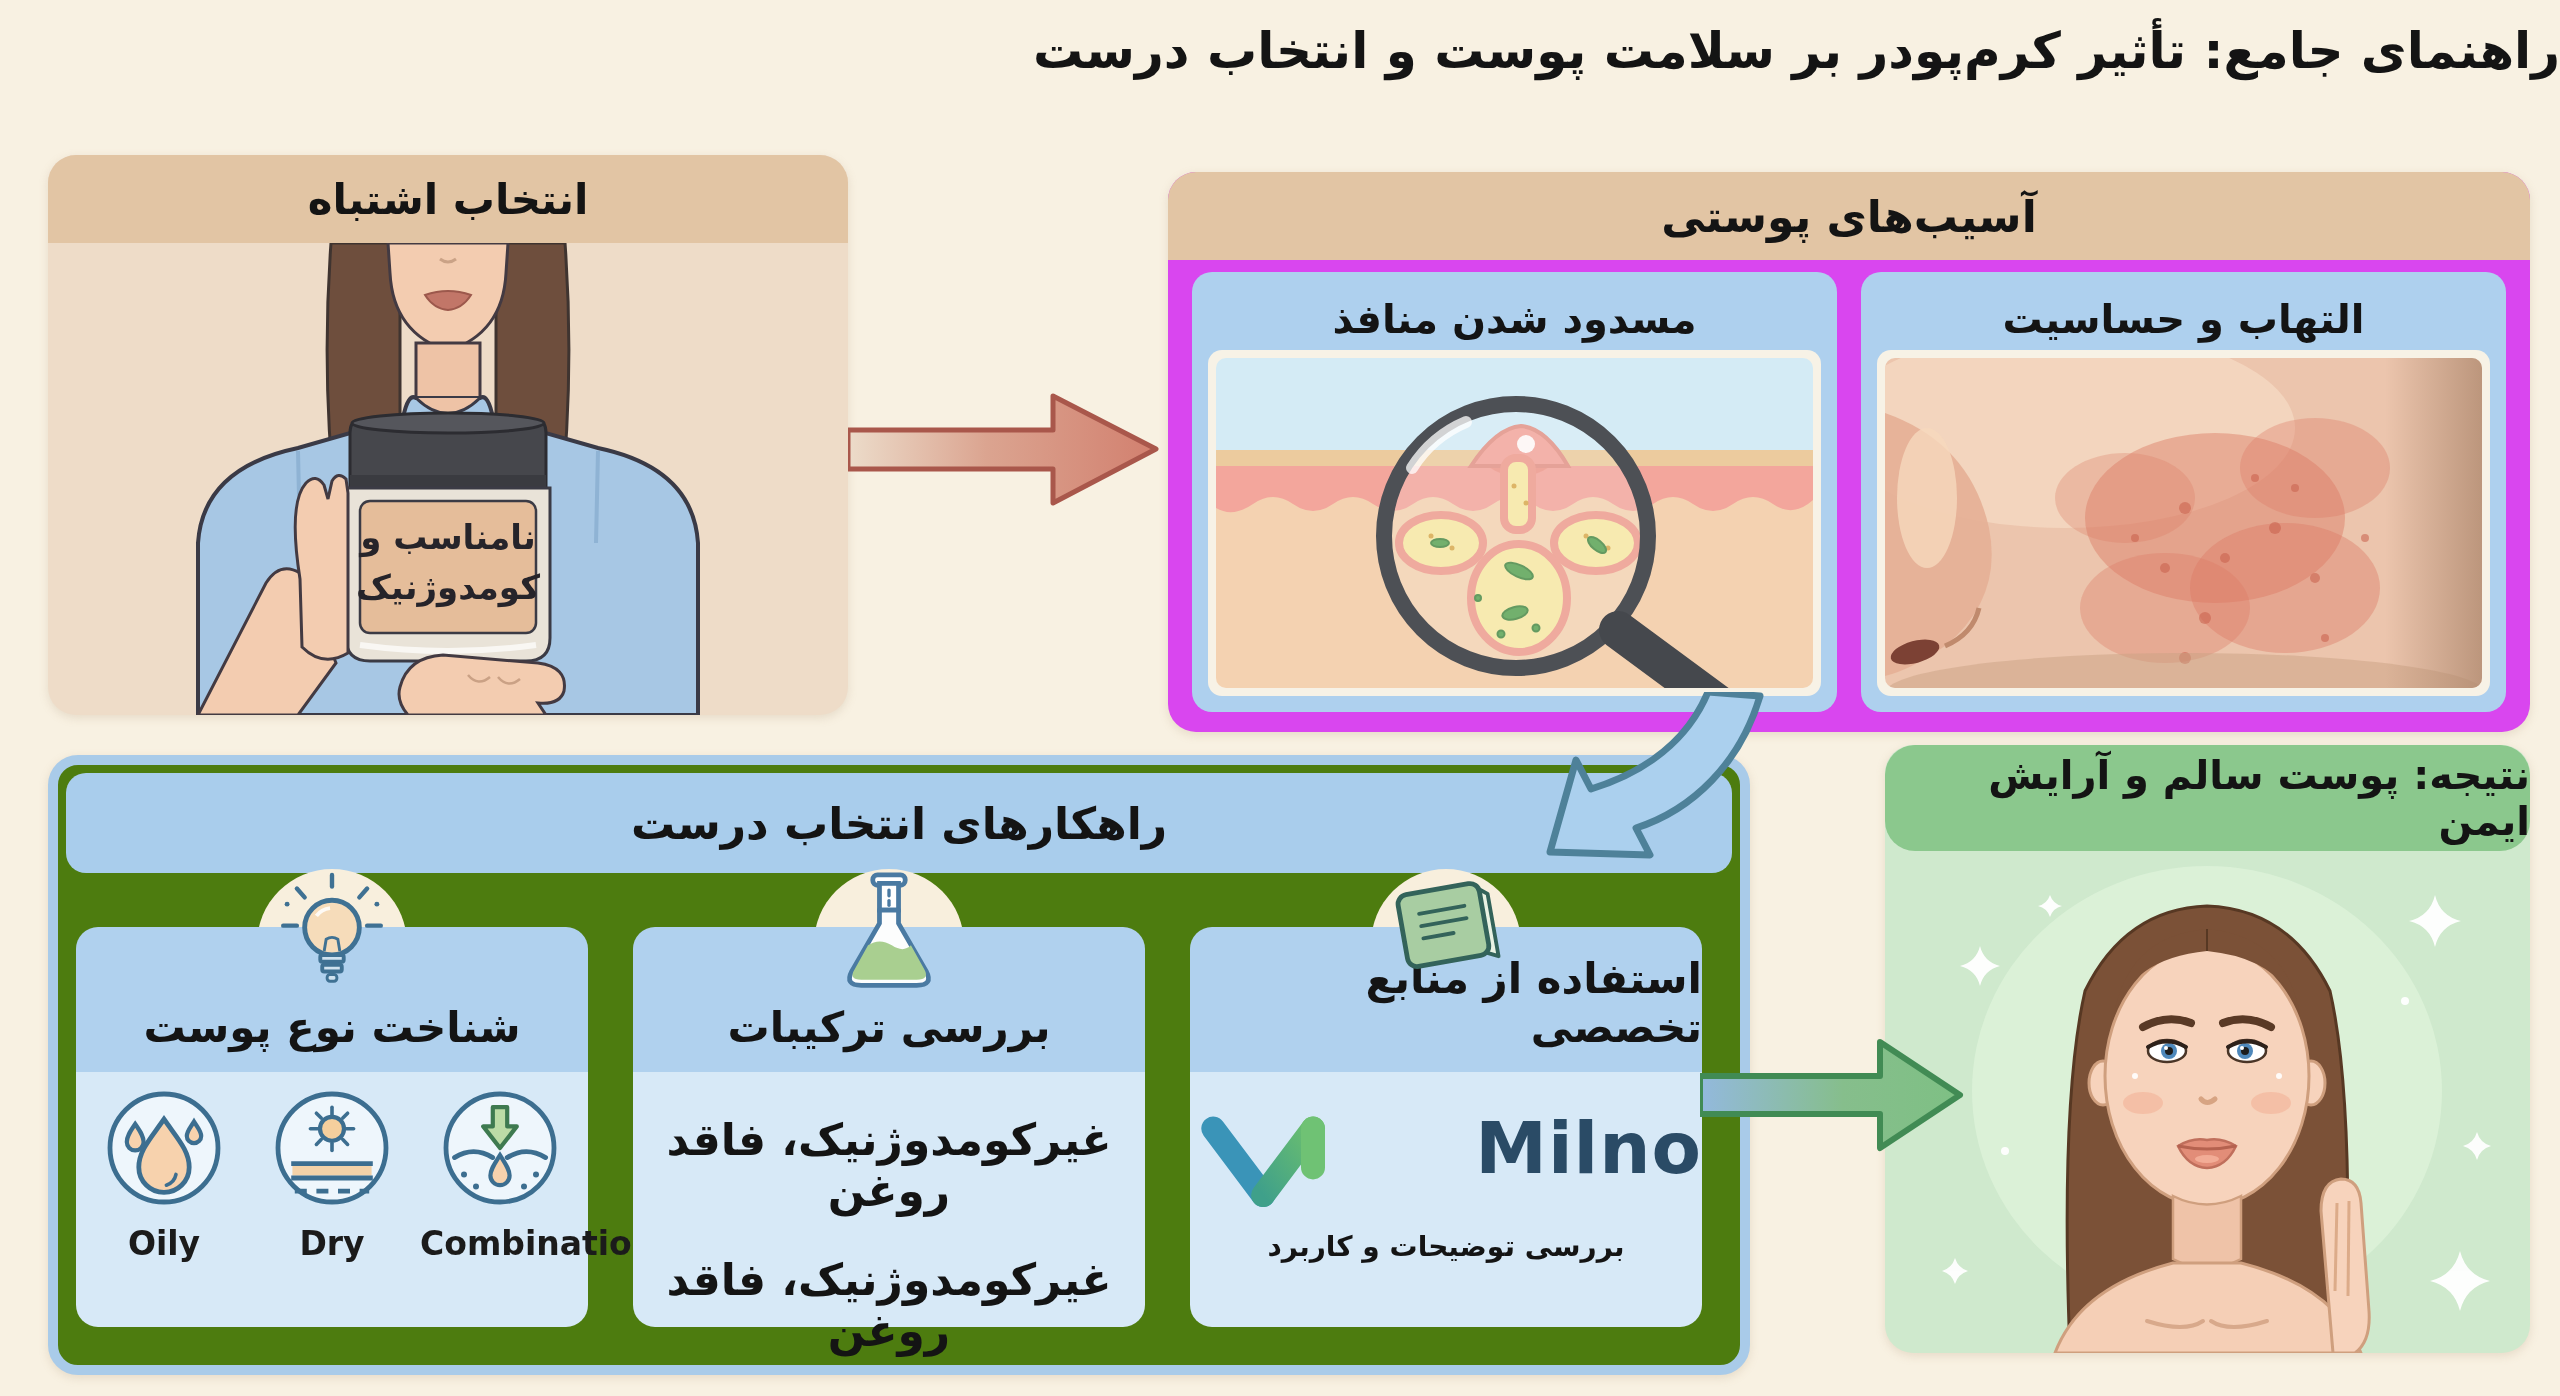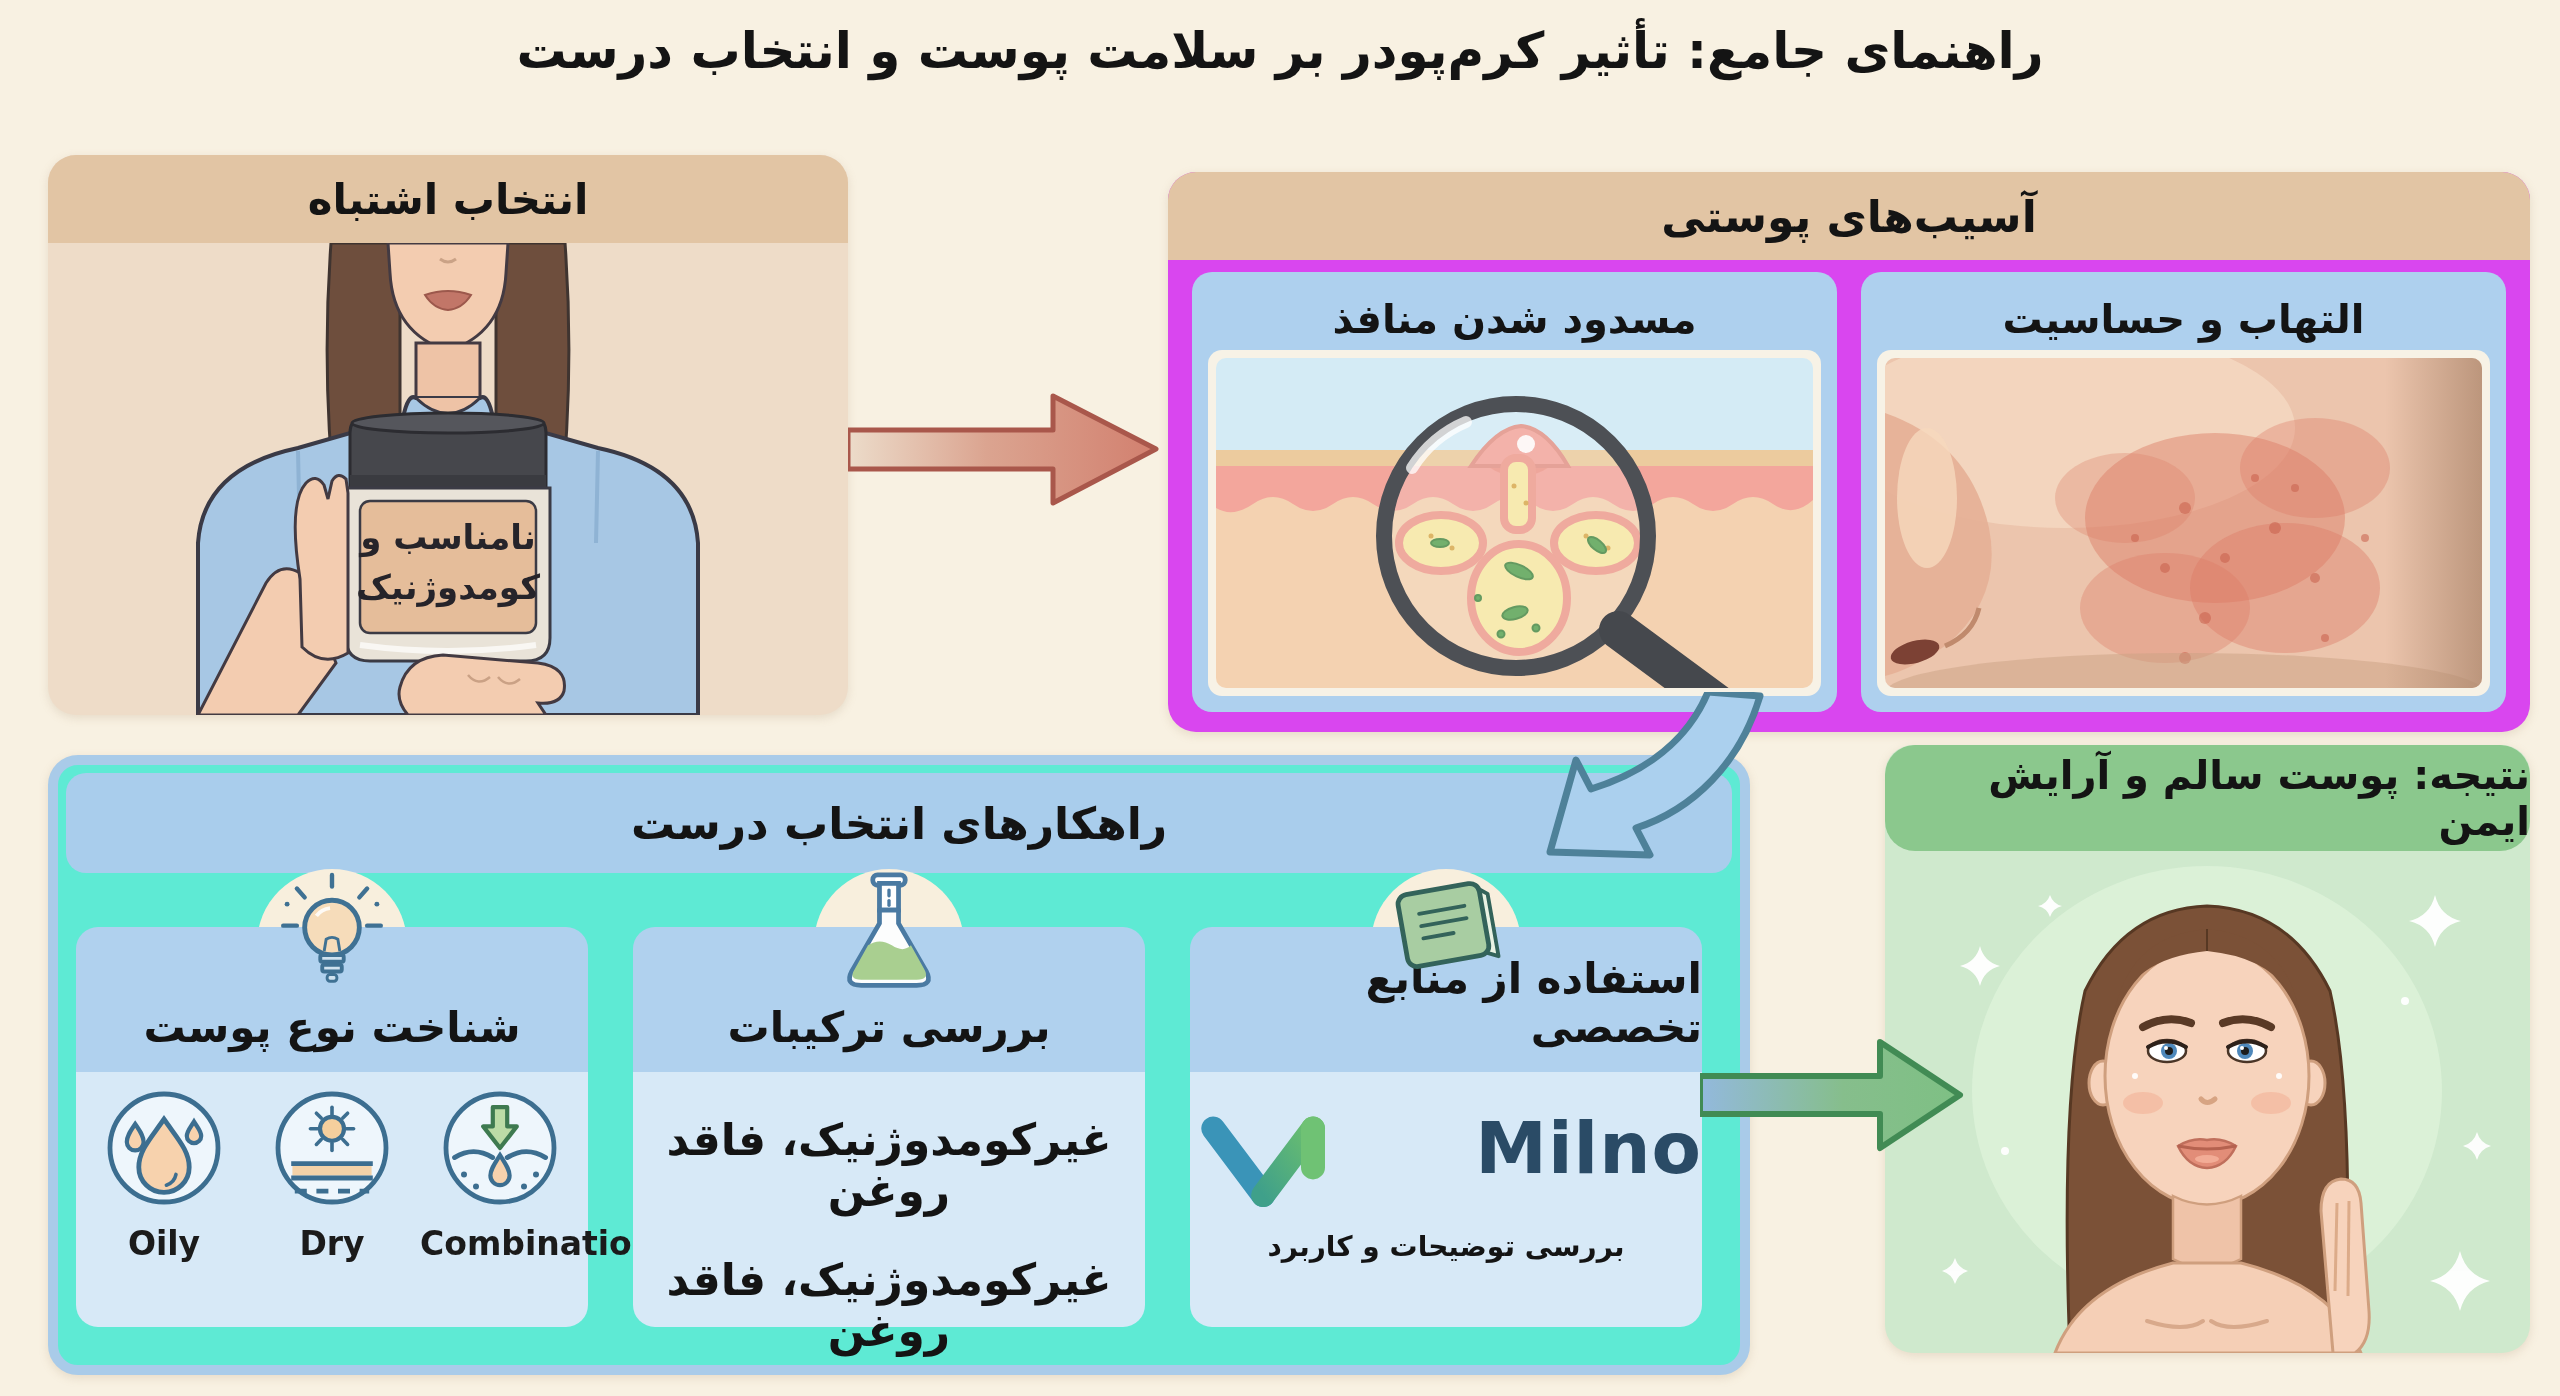--- a/index.html
+++ b/index.html
@@ -1,20 +1,20 @@
 <!DOCTYPE html>
 <html><head>
 <meta charset="utf-8">
 <style>
   html,body{margin:0;padding:0;}
   .stage{position:relative;width:2560px;height:1396px;background:#f8f1e2;
          font-family:"DejaVu Sans",sans-serif;overflow:hidden;}
   .rtl{direction:rtl;unicode-bidi:isolate;}
   .page-title{position:absolute;top:6px;left:0;width:100%;height:90px;line-height:90px;
-              text-align:center;font-size:50px;font-weight:bold;color:#141414;}
+              font-size:50px;font-weight:bold;color:#141414;}
   .panel{position:absolute;border-radius:28px;overflow:hidden;
          box-shadow:0 3px 10px rgba(170,140,110,.22);}
   .panel-head{display:flex;align-items:center;justify-content:center;
               font-weight:bold;color:#141414;}
   
   .panel-wrong{left:48px;top:155px;width:800px;height:560px;background:#eedcc8;}
   .panel-wrong .panel-head{height:88px;background:#e2c5a4;font-size:42px;}
   .panel-wrong svg{display:block;}
   
   .panel-damage{left:1168px;top:172px;width:1362px;height:560px;background:#d946ef;}
@@ -23,21 +23,21 @@
             border-radius:20px;}
   .dmg-card.a{left:24px;} .dmg-card.b{left:693px;}
   .dmg-head{height:94px;display:flex;align-items:center;justify-content:center;
             font-size:40px;font-weight:bold;color:#141414;}
   .dmg-img{position:absolute;left:16px;right:16px;top:78px;bottom:16px;
            background:#f7f2e6;border-radius:14px;padding:8px;}
   .dmg-img-inner{width:100%;height:100%;border-radius:10px;overflow:hidden;}
   .dmg-img-inner svg{display:block;width:100%;height:100%;}
   
   .panel-solutions{left:48px;top:755px;width:1682px;height:600px;border-radius:30px;
-                   border:10px solid #a9cbe9;background:#5eead4;position:absolute;
+                   border:10px solid #a9cbe9;background:#4d7c0f;position:absolute;
                    box-shadow:0 3px 10px rgba(170,140,110,.22);}
   .sol-header{position:absolute;left:8px;right:8px;top:8px;height:100px;background:#a9cdec;
               border-radius:20px;display:flex;align-items:center;justify-content:center;
               font-size:44px;font-weight:bold;color:#141414;}
   .sol-card{position:absolute;top:162px;width:512px;height:400px;}
   .sol-card.c1{left:18px;} .sol-card.c2{left:575px;} .sol-card.c3{left:1132px;}
   .notch{position:absolute;top:-58px;left:50%;transform:translateX(-50%);
          width:150px;height:150px;border-radius:50%;background:#f8efdd;}
   .sol-icon{position:absolute;top:-56px;left:50%;transform:translateX(-50%);z-index:2;}
   .card-head{position:absolute;left:0;right:0;top:0;height:145px;background:#b0d1ee;

